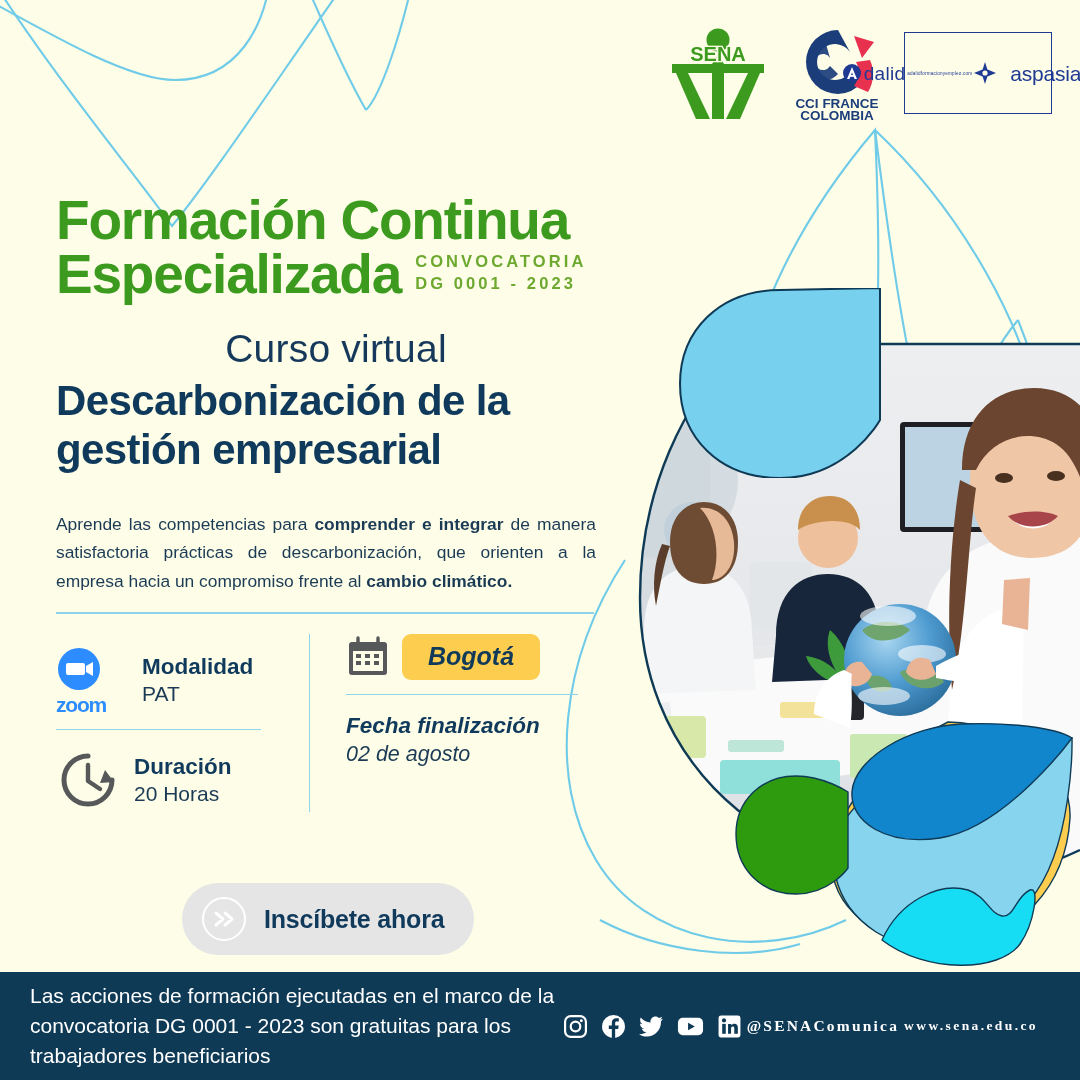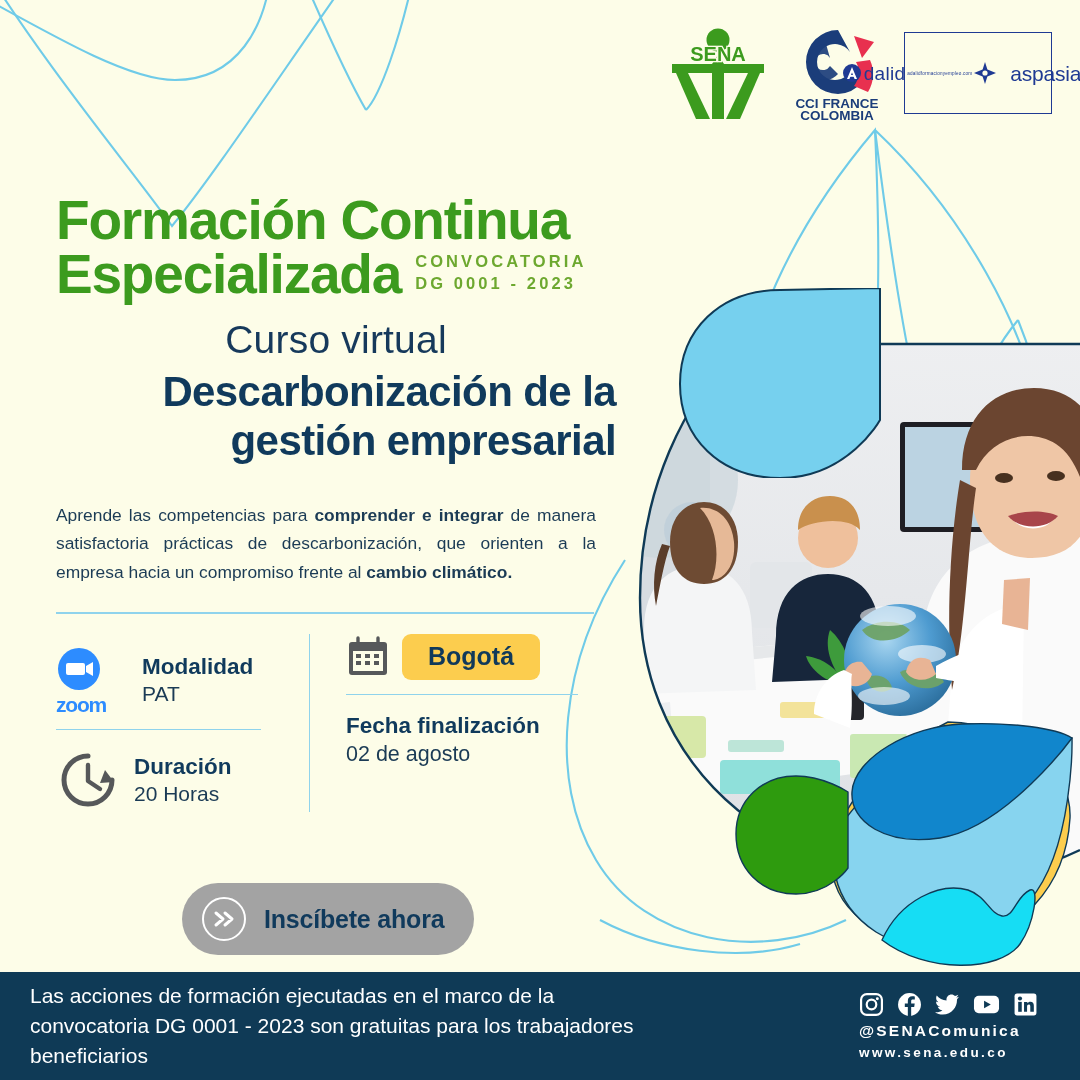--- a/index.html
+++ b/index.html
@@ -55,45 +55,45 @@
     font-size:55px; font-weight:700; color:#3C9B1E;
     line-height:.98; letter-spacing:-1.2px;margin-top:16px;
   }
   .h-green .l2 { display:flex; align-items:flex-end; gap:14px; }
   .conv {
     font-size:16.5px; font-weight:700; color:#6DA82F;
     letter-spacing:3.1px; line-height:1.32; padding-bottom:7px; white-space:nowrap;
   }
 
   .curso {
-    margin-top:16px; text-align:center; width:560px;
+    margin-top:25px; text-align:center; width:560px;
     font-size:39px; color:#16395B; font-weight:400; letter-spacing:.2px;
   }
   .course-title {
-    margin-top:6px; text-align:right; width:560px;
+    margin-top:6px; text-align:left; width:560px;
     font-size:42px; font-weight:700; color:#103A5C;
     line-height:1.16; letter-spacing:-.6px;
   }
 
   .desc {
     margin-top:36px; width:540px;
     font-size:17.4px; line-height:1.62; color:#1B3B55;
     text-align:justify;
   }
   .desc b { font-weight:700; }
 
   .divider-h {
     position:absolute; left:56px; top:612px;
     width:538px; height:1.6px; background:#8FD3EC;
   }
 
   
   .info { position:absolute; left:56px; top:634px; width:545px; display:flex; }
   .col-left  { width:253px; padding-right:18px; }
-  .col-right { width:268px; padding-left:36px; border-left:1.6px solid #8FD3EC; }
+  .col-right { width:268px; padding-left:36px; border-left:1.6px solid #8FD3EC;font-style:italic; }
 
   .item { display:flex; align-items:center; gap:14px; }
   .item-zoom { padding-top:12px; padding-bottom:14px; }
   .item-dur  { padding-top:18px; }
   .item-text .lbl { font-size:22.5px; font-weight:700; color:#103A5C; line-height:1.2; }
   .item-text .val { font-size:21px; font-weight:400; color:#1B3B55; line-height:1.3; }
 
   .zoom-logo { width:72px; display:flex; flex-direction:column; align-items:flex-start; }
   .zoom-word {
     font-size:21px; font-weight:700; color:#2D8CFF;
@@ -107,21 +107,21 @@
     font-size:25px; padding:9px 26px; border-radius:9px; line-height:1.1;
   }
   .date-block { margin-top:17px; }
   .date-block .lbl { font-size:22.5px; font-weight:700; color:#103A5C; line-height:1.25; }
   .date-block .val { font-size:21.5px; color:#1B3B55; line-height:1.35; }
   .sep-right { width:232px; height:1.4px; background:#8FD3EC; margin:14px 0 0; }
 
   
   .cta {
     position:absolute; left:182px; top:883px;
-    background:#a3a3a3; border-radius:42px;
+    background:#e5e5e5; border-radius:42px;
     display:flex; align-items:center; gap:18px;
     padding:14px 30px 14px 20px; cursor:pointer;
   }
   .cta-circle {
     width:44px; height:44px; border-radius:50%;
     border:2.6px solid #FFFFFF; display:flex;
     align-items:center; justify-content:center;
   }
   .cta-label { font-size:25px; font-weight:700; color:#103A5C; letter-spacing:-.2px; }
 
@@ -130,21 +130,21 @@
     position:absolute; left:0; bottom:0; width:1080px; height:108px;
     background:#0F3A56; display:flex; align-items:center;
   }
   .footer-text {
     width:640px; text-align:left; color:#FFFFFF;
     font-size:21px; line-height:1.42; padding-left:30px;
     font-family:"Liberation Sans Narrow","Liberation Sans",sans-serif;
   }
   .footer-right {
     margin-left:auto; padding-right:42px;
-    display:flex; flex-direction:column; align-items:flex-start; gap:5px;
+    display:flex; flex-direction:row; align-items:center; gap:5px;font-family:Liberation Serif, serif;
   }
   .social { display:flex; align-items:center; gap:13px; }
   .social svg { display:block; }
   .handle {
     color:#FFFFFF; font-size:15.5px; font-weight:700; letter-spacing:2.2px;
   }
   .weburl {
     color:#FFFFFF; font-size:13.5px; font-weight:700; letter-spacing:2.4px;
   }
 </style>

